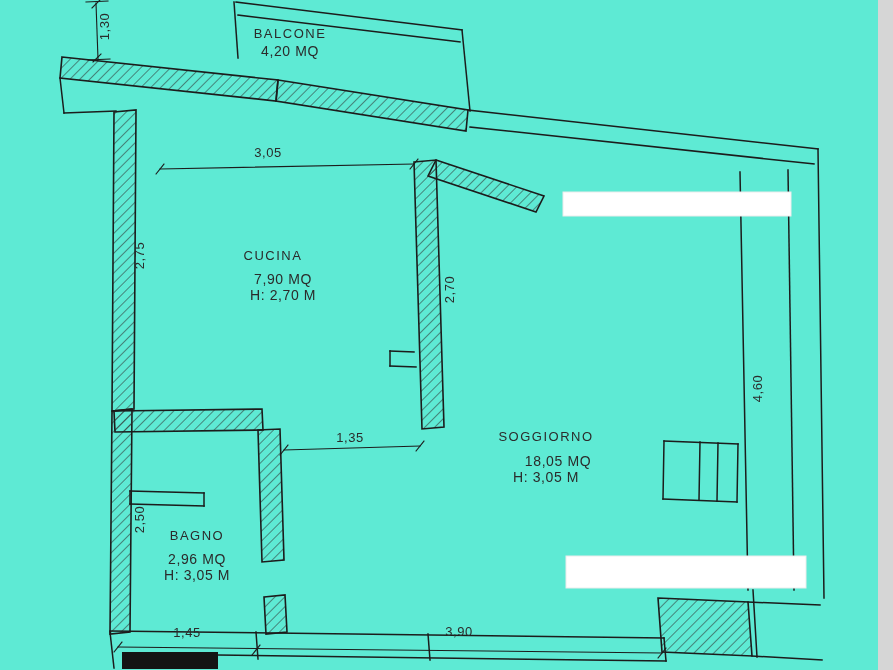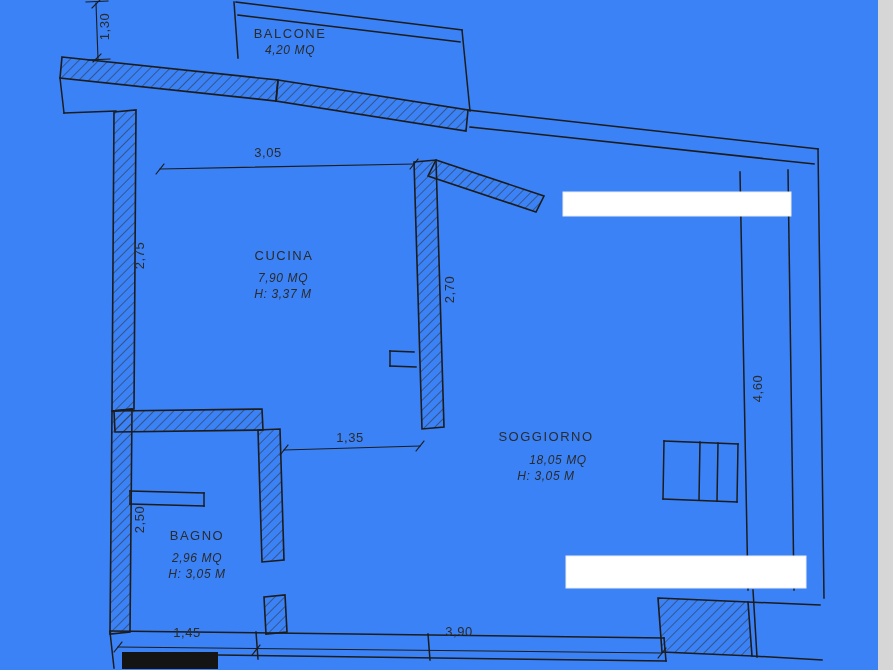--- a/index.html
+++ b/index.html
@@ -1,32 +1,32 @@
 <!DOCTYPE html>
 <html><head>
 <meta charset="utf-8">
 <style>
   html,body{margin:0;padding:0;background:#ffffff;}
   #stage{
     position:relative;
     width:893px;height:670px;
-    background:#3b82f6;
+    background:#5eead4;
     overflow:hidden;
     font-family:"Liberation Sans", sans-serif;
   }
   #plan-svg{position:absolute;left:0;top:0;}
   .lbl{
     position:absolute;
     color:#2b2b2b;
     text-align:center;
     white-space:nowrap;
     user-select:none;
   }
   .room-name{font-size:13px;letter-spacing:1.5px;}
-  .room-sub{font-size:12px;letter-spacing:0.6px;font-style:italic;}
+  .room-sub{font-size:14px;letter-spacing:0.6px;}
   .dim-h{font-size:13px;letter-spacing:0.5px;}
   .dim-v{font-size:13px;letter-spacing:0.5px;width:44px;transform:rotate(-90deg);transform-origin:center center;}
   .scan-edge{
     position:absolute;top:0;right:0;width:15px;height:670px;
     background:#d6d6d6;
   }
 </style>
 </head>
 <body>
 
@@ -125,23 +125,23 @@
 
     <g fill="#ffffff" stroke="#ececec" stroke-width="1">
       <rect x="563" y="192" width="228" height="24"></rect>
       <rect x="566" y="556" width="240" height="32"></rect>
     </g>
   </svg>
 
   <div class="lbl room-name" style="left:240px;top:26px;width:100px">BALCONE</div>
   <div class="lbl room-sub" style="left:240px;top:43px;width:100px">4,20 MQ</div>
 
-  <div class="lbl room-name" style="left:234px;top:248px;width:100px">CUCINA</div>
+  <div class="lbl room-name" style="left:223px;top:248px;width:100px">CUCINA</div>
   <div class="lbl room-sub" style="left:233px;top:271px;width:100px">7,90 MQ</div>
-  <div class="lbl room-sub" style="left:233px;top:287px;width:100px">H: 3,37 M</div>
+  <div class="lbl room-sub" style="left:233px;top:287px;width:100px">H: 2,70 M</div>
 
   <div class="lbl room-name" style="left:496px;top:429px;width:100px">SOGGIORNO</div>
   <div class="lbl room-sub" style="left:508px;top:453px;width:100px">18,05 MQ</div>
   <div class="lbl room-sub" style="left:496px;top:469px;width:100px">H: 3,05 M</div>
 
   <div class="lbl room-name" style="left:147px;top:528px;width:100px">BAGNO</div>
   <div class="lbl room-sub" style="left:147px;top:551px;width:100px">2,96 MQ</div>
   <div class="lbl room-sub" style="left:147px;top:567px;width:100px">H: 3,05 M</div>
 
   <div class="lbl dim-v" style="left:82px;top:19px">1,30</div>

